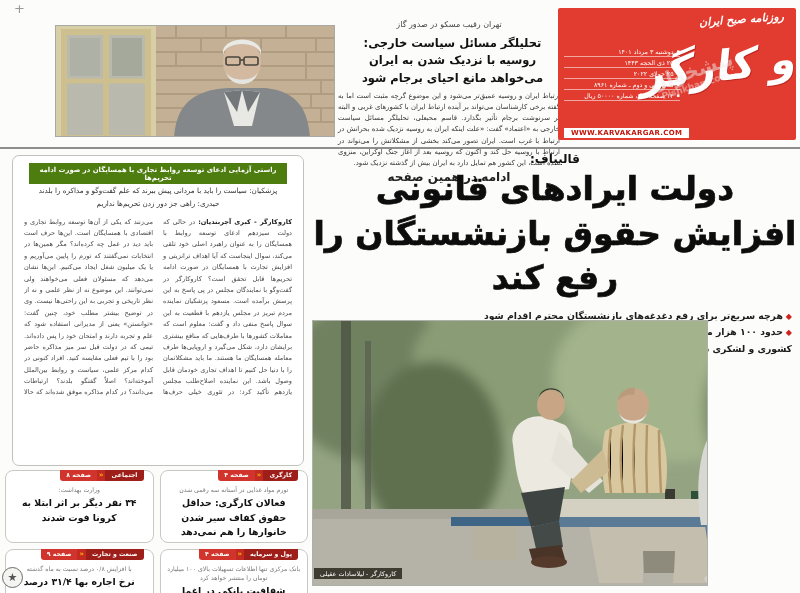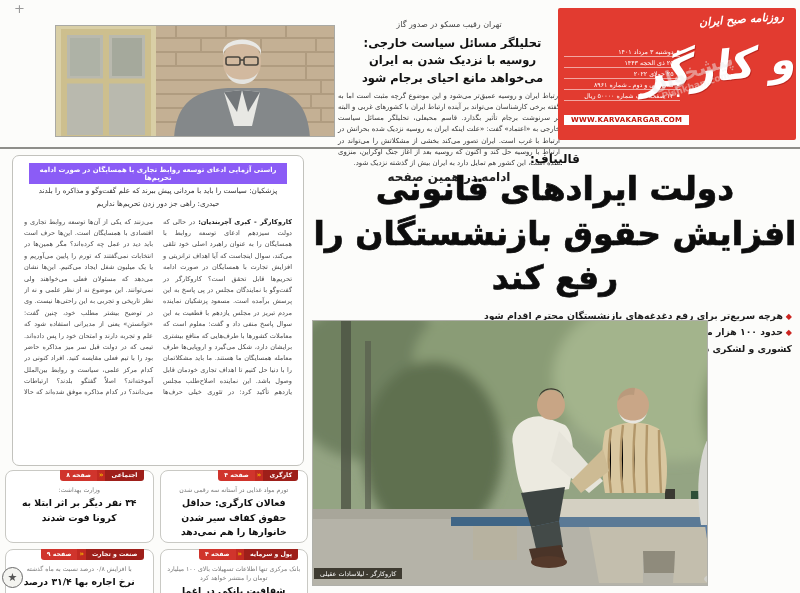--- a/index.html
+++ b/index.html
@@ -22,42 +22,42 @@
     background:#e23b30; border-radius:2px; overflow:hidden; }
   .masthead .tagline { position:absolute; top:5px; right:12px; color:#fff; font-size:11px;
     font-style:italic; transform:rotate(-4deg); font-weight:bold; }
   .masthead .title { position:absolute; top:34px; right:4px; width:150px; text-align:center;
     color:#fff; font-size:42px; font-weight:bold; transform:rotate(-6deg) skewX(-12deg);
     text-shadow:1px 1px 0 rgba(120,0,0,.35); letter-spacing:-2px; white-space:nowrap; }
   .masthead ul { position:absolute; left:6px; top:38px; width:116px; list-style:none; direction:rtl; }
   .masthead li { display:flex; gap:3px; align-items:center; color:#fff; font-size:6.3px;
     padding:1.5px 0; border-bottom:1px solid rgba(255,255,255,.55); white-space:nowrap; }
   .masthead li .sq { font-size:5px; }
-  .masthead .website { position:absolute; left:6px; bottom:15px; background:#fff; color:#c1170c;
+  .masthead .website { position:absolute; left:6px; bottom:2px; background:#fff; color:#c1170c;
     font-size:7px; font-weight:bold; padding:1px 7px; letter-spacing:.3px; }
   .watermark { position:absolute; right:60px; top:52px; transform:rotate(-18deg);
     color:rgba(235,235,235,.5); font-size:20px; font-weight:bold; pointer-events:none; text-align:center; line-height:1.1; }
   .watermark small { display:block; font-size:9px; color:rgba(240,240,240,.45); }
 
   .rule { position:absolute; left:0; top:147px; width:800px; height:2px; background:#8e8e8a; }
 
   
   .lead { position:absolute; left:312px; top:152px; width:486px; direction:rtl; text-align:center; }
   .lead .kicker { font-size:12px; font-weight:bold; color:#111; margin-bottom:1px; }
   .lead h1 { font-size:33px; line-height:1.35; font-weight:bold; color:#0d0d0d;
     letter-spacing:-1px; -webkit-text-stroke:.7px #0d0d0d; }
   .lead ul { list-style:none; margin-top:7px; text-align:right; padding-right:6px; }
   .lead li { font-size:9.3px; font-weight:bold; color:#1c1c1c; line-height:1.8; }
   .lead li .dia { color:#cc2420; font-size:8px; margin-left:3px; }
   .lead .pref { text-align:left; font-size:6.5px; color:#8a3a33; margin:1px 0 0 10px; font-weight:bold; }
 
   
   .left-box { position:absolute; left:12px; top:155px; width:292px; height:311px;
     border:1px solid #c2c2bd; border-radius:7px; background:#fff; direction:rtl; overflow:hidden; }
-  .left-box .flag { margin:7px 16px 0; background:#8b5cf6; color:#fff; font-size:6.9px;
+  .left-box .flag { margin:7px 16px 0; background:#4d7c0f; color:#fff; font-size:6.9px;
     font-weight:bold; text-align:center; padding:2.5px 4px; }
   .left-box h3 { font-size:11.5px; font-weight:bold; color:#0f0f0f; text-align:center; margin:6px 6px 3px; }
   .left-box .deck { text-align:center; font-size:7.2px; color:#333; line-height:1.85; font-weight:500; }
   .left-box .body { margin:6px 11px 0; height:186px; overflow:hidden;
     column-count:2; column-gap:10px; font-size:6.55px; line-height:1.74; color:#4a4a4a; text-align:justify; }
   .left-box .body b.lede { color:#222; }
 
   
   .teasers { position:absolute; left:5px; top:470px; width:303px; height:119px;
     display:grid; grid-template-columns:1fr 1fr; grid-template-rows:1fr 1fr; gap:6px; direction:rtl; }

